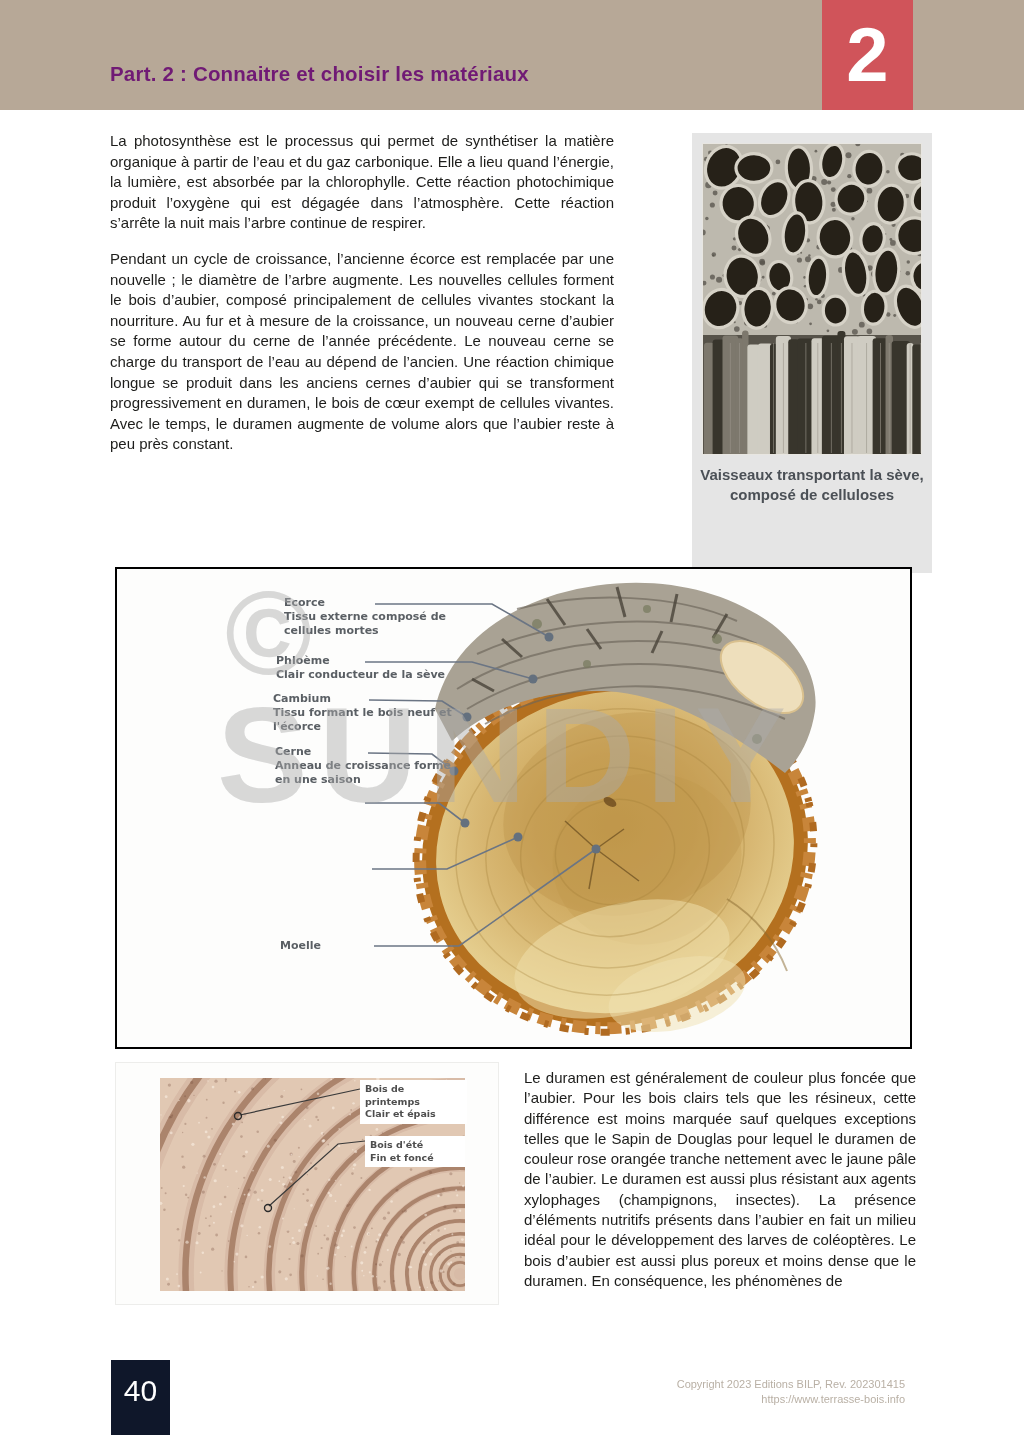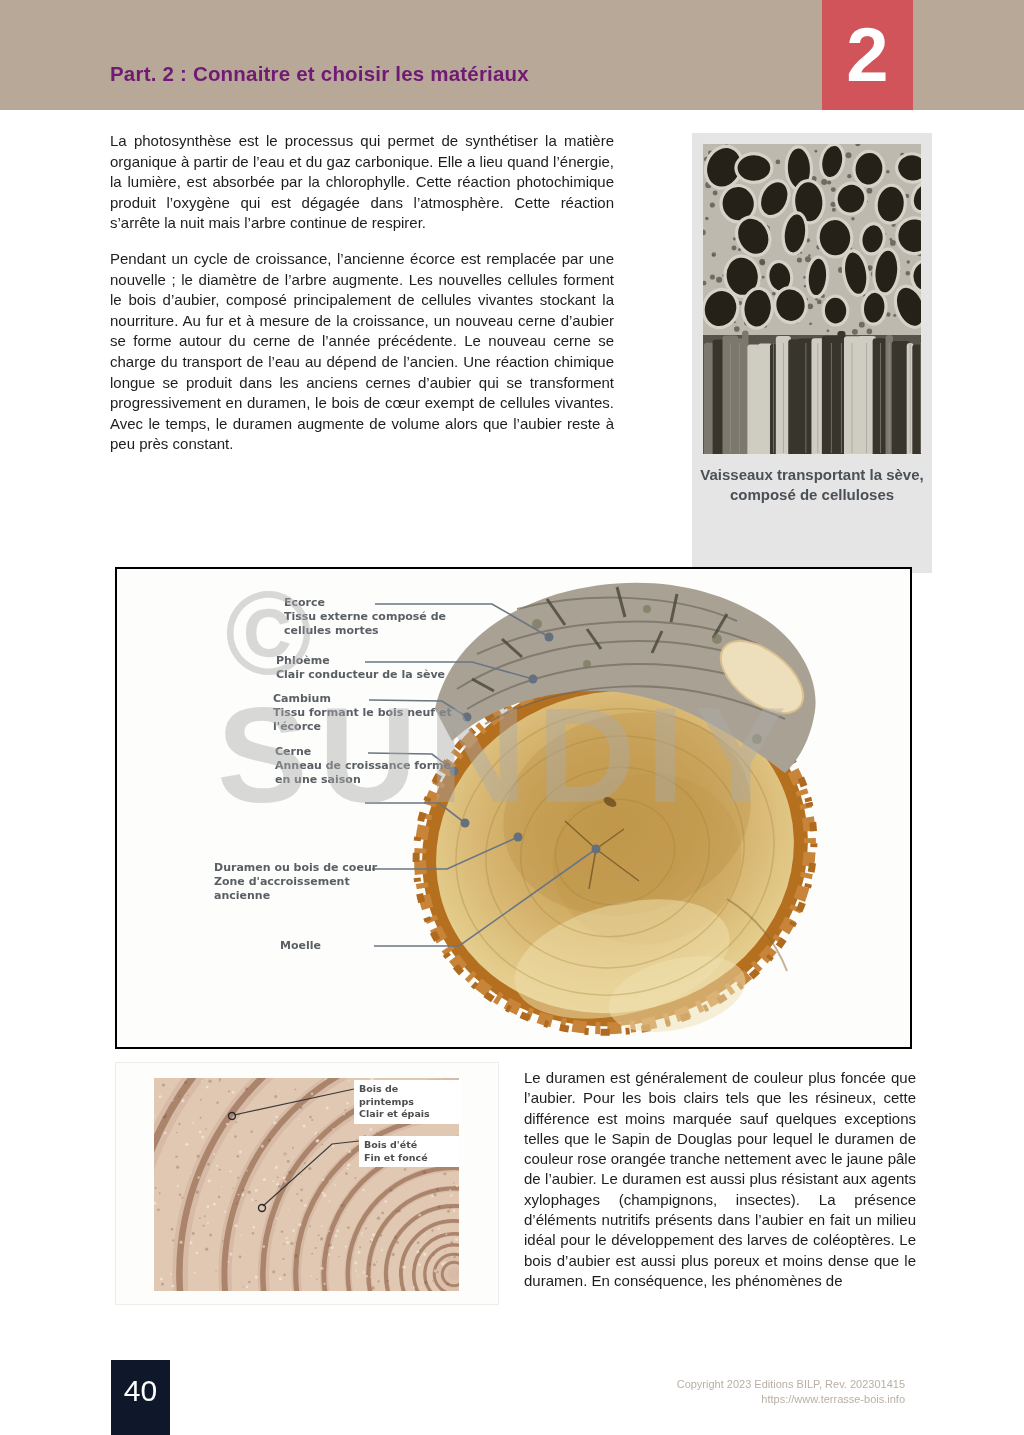--- a/index.html
+++ b/index.html
@@ -30,21 +30,21 @@
   #diagram-labels{position:absolute;left:0;top:0;width:100%;height:100%;z-index:2;}
   .diagram-label{position:absolute;font-family:"DejaVu Sans",sans-serif;
                  font-size:11px;font-weight:bold;color:#5a5f64;line-height:14px;white-space:nowrap;}
   #watermark{position:absolute;left:0;top:0;width:100%;height:100%;z-index:3;pointer-events:none;
              color:rgba(170,170,170,0.45);font-weight:bold;}
   #wm-symbol{position:absolute;left:108px;top:-6px;font-size:118px;line-height:1.2;}
   #wm-text{position:absolute;left:100px;top:118px;font-size:136px;line-height:1;letter-spacing:11px;}
 
   
   #rings-panel{left:115px;top:1062px;width:382px;height:241px;background:#fdfdfc;border:1px solid #ededeb;}
-  #rings-photo{position:absolute;left:38px;top:15px;width:305px;height:205px;}
+  #rings-photo{position:absolute;left:44px;top:15px;width:305px;height:205px;}
   #rings-photo svg{position:absolute;left:0;top:0;}
   .ring-label{position:absolute;background:#ffffff;font-family:"DejaVu Sans",sans-serif;
               font-size:9.5px;font-weight:bold;color:#4e4e4e;line-height:1.32;padding:3px 5px;}
 
   
   #duramen-col{left:524px;top:1068px;width:392px;font-size:15px;line-height:20.3px;text-align:justify;}
 
   
   #page-number-box{left:111px;top:1360px;width:59px;height:88px;background:#0f172a;
                    text-align:center;}
@@ -413,25 +413,20 @@
       </div>
       <div class="diagram-label" style="left: 158px; top: 176px;">
         <div>Cerne</div>
         <div>Anneau de croissance formé</div>
         <div>en une saison</div>
       </div>
       <div class="diagram-label" style="left: 156px; top: 123px;">
         <div>Cambium</div>
         <div>Tissu formant le bois neuf et</div>
         <div>l'écorce</div>
-      </div>
-      <div class="diagram-label" style="left: 97px; top: 292px;">
-        <div>Duramen ou bois de coeur</div>
-        <div>Zone d'accroissement</div>
-        <div>ancienne</div>
       </div>
       <div class="diagram-label" style="left: 163px; top: 370px;">
         <div>Moelle</div>
       </div>
     </div>
   <div id="watermark">
     <span id="wm-symbol">©</span>
     <span id="wm-text">SUNDIY</span>
   </div>
 </div>

